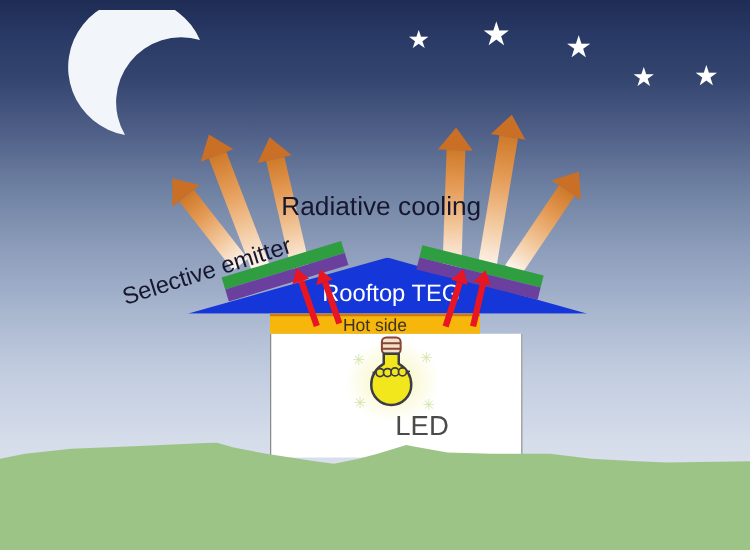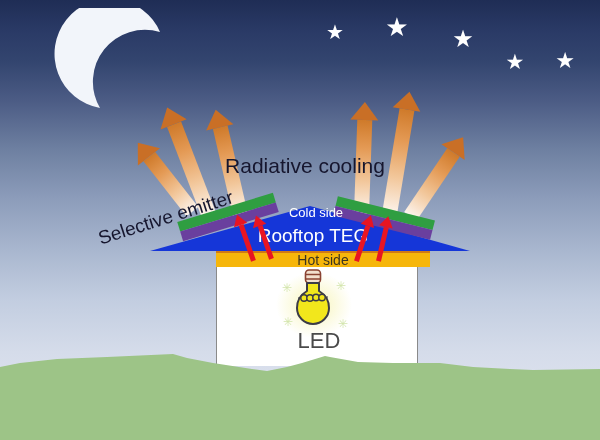--- a/index.html
+++ b/index.html
@@ -37,21 +37,21 @@
     position:absolute;left:150px;top:206px;width:320px;height:45px;
     background:var(--roof-blue);
     clip-path:polygon(50% 0,100% 100%,0 100%);
   }
   .house{
     position:absolute;left:216px;top:267px;width:202px;height:99px;
     background:var(--wall-white);
     border-left:1px solid #8a8a8a;border-right:1px solid #8a8a8a;box-sizing:border-box;
   }
   .hotbar{
-    position:absolute;left:216px;top:251px;width:214px;height:14px;
+    position:absolute;left:216px;top:251px;width:168px;height:14px;
     background:var(--hot-bar-yellow);border-top:2px solid var(--hot-bar-edge);
     display:flex;align-items:center;justify-content:center;
   }
   .lbl{position:absolute;line-height:1.1;text-align:center;}
   .lbl-dark{color:var(--label-dark);}
   .lbl-light{color:var(--label-light);}
   .sparkle{position:absolute;color:#cfe3a6;font-size:12px;line-height:1;opacity:.9;}
   .glow{position:absolute;left:276px;top:272px;width:76px;height:66px;border-radius:50%;
     background:radial-gradient(closest-side, rgba(246,243,176,.9), rgba(246,243,176,0));}
   .ground{
@@ -132,27 +132,26 @@
     </g>
     <path d="M14,15 L26,15 L26,23 C32,26.5 36,32.5 36,40 A16,16 0 1 1 4,40 C4,32.5 8,26.5 14,23 Z" fill="#f2e71c" stroke="#3c3c46" stroke-width="2" stroke-linejoin="round"></path>
     <path d="M5,30 L35,29" stroke="#3c3c46" stroke-width="1.2" fill="none"></path>
     <g fill="#f2e71c" stroke="#3c3c46" stroke-width="1.4">
       <circle cx="11" cy="30" r="3.2"></circle>
         <circle cx="17" cy="30" r="3.2"></circle>
       <circle cx="23" cy="29.5" r="3.2"></circle>
         <circle cx="29" cy="29.5" r="3.2"></circle>
     </g>
   </svg>
-  <div class="lbl" style="left:279px;top:329px;width:80px;font-size:22px;color:#4a4a4a;">LED</div>
+  <div class="lbl" style="left:279px;top:329px;width:80px;font-size:22px;color:#4a4a4a;text-align:right;">LED</div>
 
   <div class="hotbar">
     <span style="font-size:14px;color:#3c3520;">Hot side</span>
   </div>
 
-  <div class="lbl lbl-light" style="left:256px;top:206px;width:120px;font-size:13px;">Cold side</div>
   <div class="lbl lbl-light" style="left:233px;top:226px;width:160px;font-size:19px;">Rooftop TEG</div>
 
   <div class="rarrow" style="left:246px;top:212px;height:49px;transform:rotate(-19deg);">
       <div class="head"></div>
       <div class="shaft"></div>
     </div>
   <div class="rarrow" style="left:264px;top:213px;height:46px;transform:rotate(-19deg);">
       <div class="head"></div>
       <div class="shaft"></div>
     </div>

